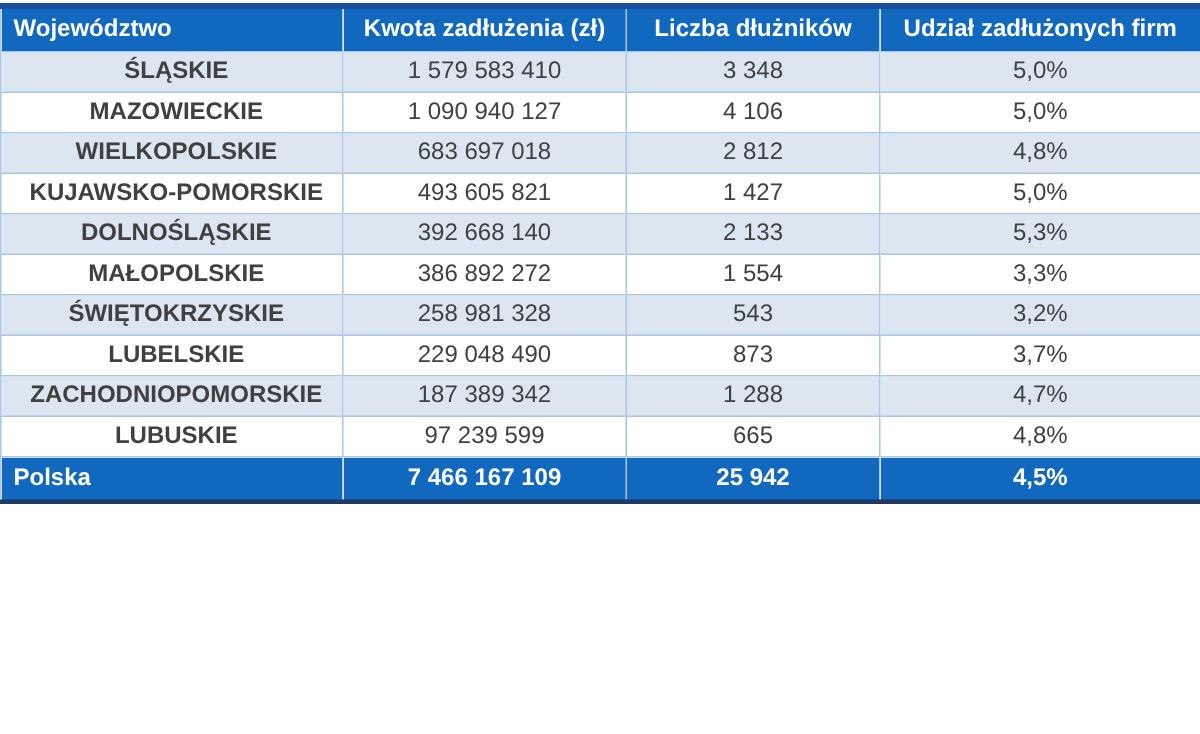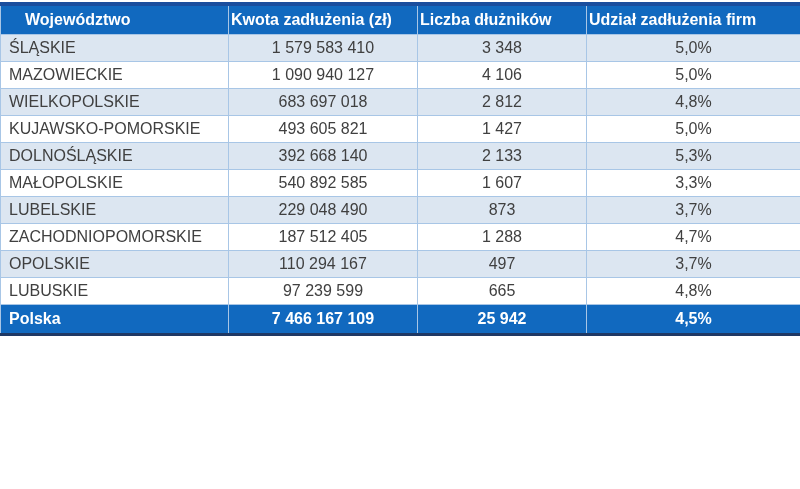--- a/index.html
+++ b/index.html
@@ -33,47 +33,48 @@
     border-bottom: 3px solid var(--border_dark_bottom);
     border-left: 1px solid var(--grid_line);
     border-right: 1px solid var(--grid_line);
   }
   thead th {
     background: var(--header_bg);
     color: var(--header_text);
     font-weight: bold;
     font-size: 16px;
     height: 28px;
-    text-align: left;
+    text-align: center;
     padding: 0 2px;
     border-left: 1px solid var(--grid_line);
     white-space: nowrap;
     overflow: hidden;
   }
   thead th:first-child {
     text-align: left;
-    padding-left: 24px;
+    padding-left: 8px;
     border-left: none;
   }
   tbody td {
     font-size: 16px;
     color: var(--data_text);
     height: 26px;
     line-height: 26px;
     text-align: center;
     padding: 0 2px;
     border-top: 1px solid var(--grid_line);
     border-left: 1px solid var(--grid_line);
     white-space: nowrap;
     overflow: hidden;
   }
   tbody td:first-child {
-    text-align: left;
+    text-align: center;
     padding-left: 8px;
     border-left: none;
+    font-weight: bold;
   }
   tbody tr:nth-child(odd) {
     background: var(--row_alt_bg);
   }
   tbody tr:nth-child(even) {
     background: #ffffff;
   }
   tfoot td {
     background: var(--header_bg);
     color: var(--header_text);
@@ -103,21 +104,21 @@
       <col style="width:228px">
         <col style="width:189px">
         <col style="width:169px">
         <col style="width:214px">
     </colgroup>
     <thead>
       <tr>
         <th>Województwo</th>
         <th>Kwota zadłużenia (zł)</th>
         <th>Liczba dłużników</th>
-        <th>Udział zadłużenia firm</th>
+        <th>Udział zadłużonych firm</th>
       </tr>
     </thead>
     <tbody>
       <tr>
         <td>ŚLĄSKIE</td>
         <td>1 579 583 410</td>
         <td>3 348</td>
         <td>5,0%</td>
       </tr>
       <tr>
@@ -139,41 +140,41 @@
         <td>5,0%</td>
       </tr>
       <tr>
         <td>DOLNOŚLĄSKIE</td>
         <td>392 668 140</td>
         <td>2 133</td>
         <td>5,3%</td>
       </tr>
       <tr>
         <td>MAŁOPOLSKIE</td>
-        <td>540 892 585</td>
-        <td>1 607</td>
+        <td>386 892 272</td>
+        <td>1 554</td>
         <td>3,3%</td>
+      </tr>
+      <tr>
+        <td>ŚWIĘTOKRZYSKIE</td>
+        <td>258 981 328</td>
+        <td>543</td>
+        <td>3,2%</td>
       </tr>
       <tr>
         <td>LUBELSKIE</td>
         <td>229 048 490</td>
         <td>873</td>
         <td>3,7%</td>
       </tr>
       <tr>
         <td>ZACHODNIOPOMORSKIE</td>
-        <td>187 512 405</td>
+        <td>187 389 342</td>
         <td>1 288</td>
         <td>4,7%</td>
-      </tr>
-      <tr>
-        <td>OPOLSKIE</td>
-        <td>110 294 167</td>
-        <td>497</td>
-        <td>3,7%</td>
       </tr>
       <tr>
         <td>LUBUSKIE</td>
         <td>97 239 599</td>
         <td>665</td>
         <td>4,8%</td>
       </tr>
     </tbody>
     <tfoot>
       <tr>

